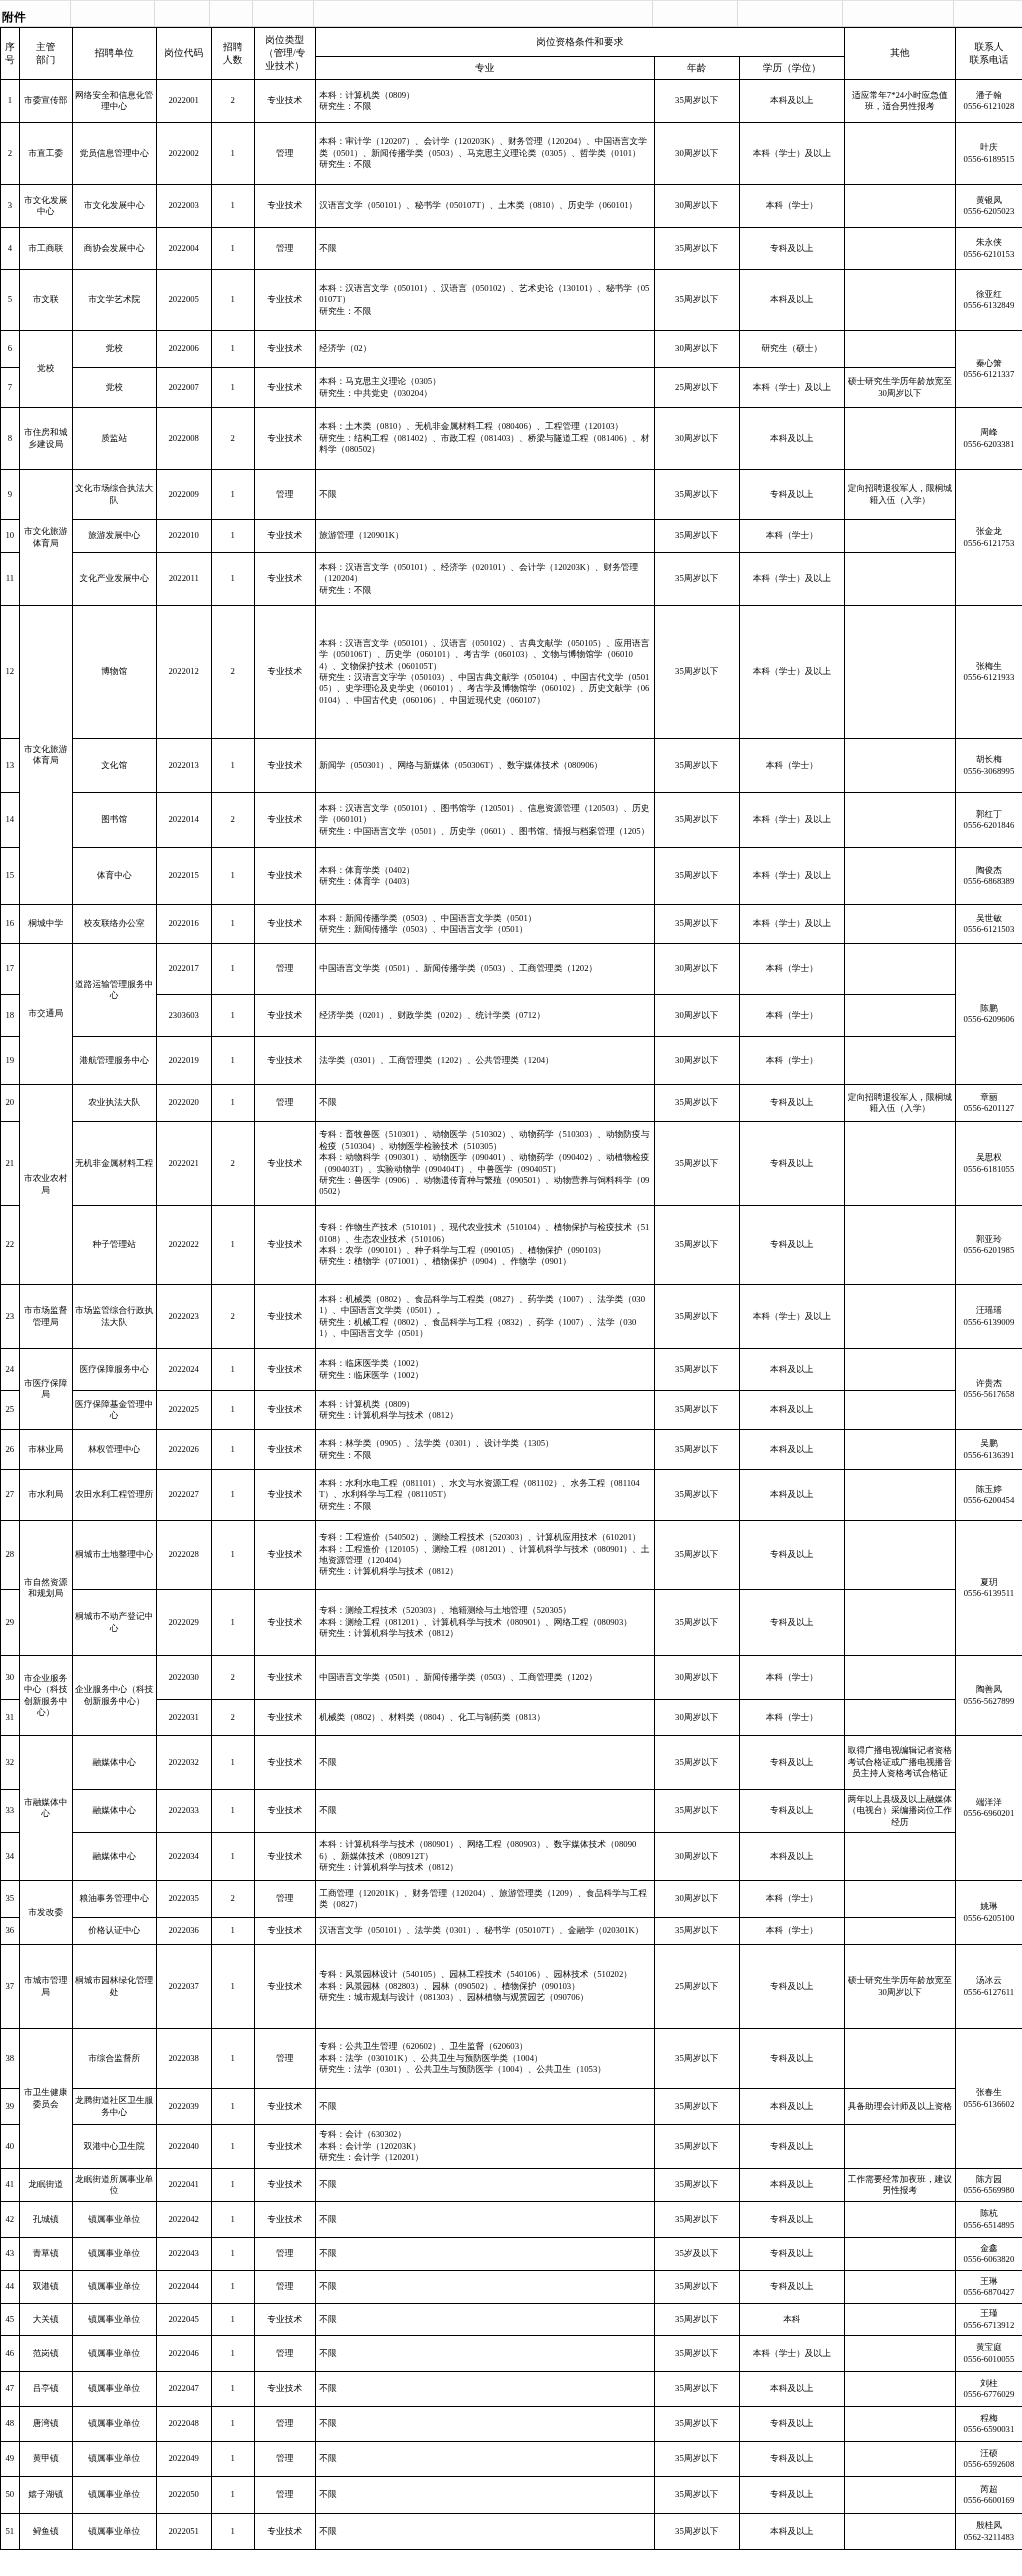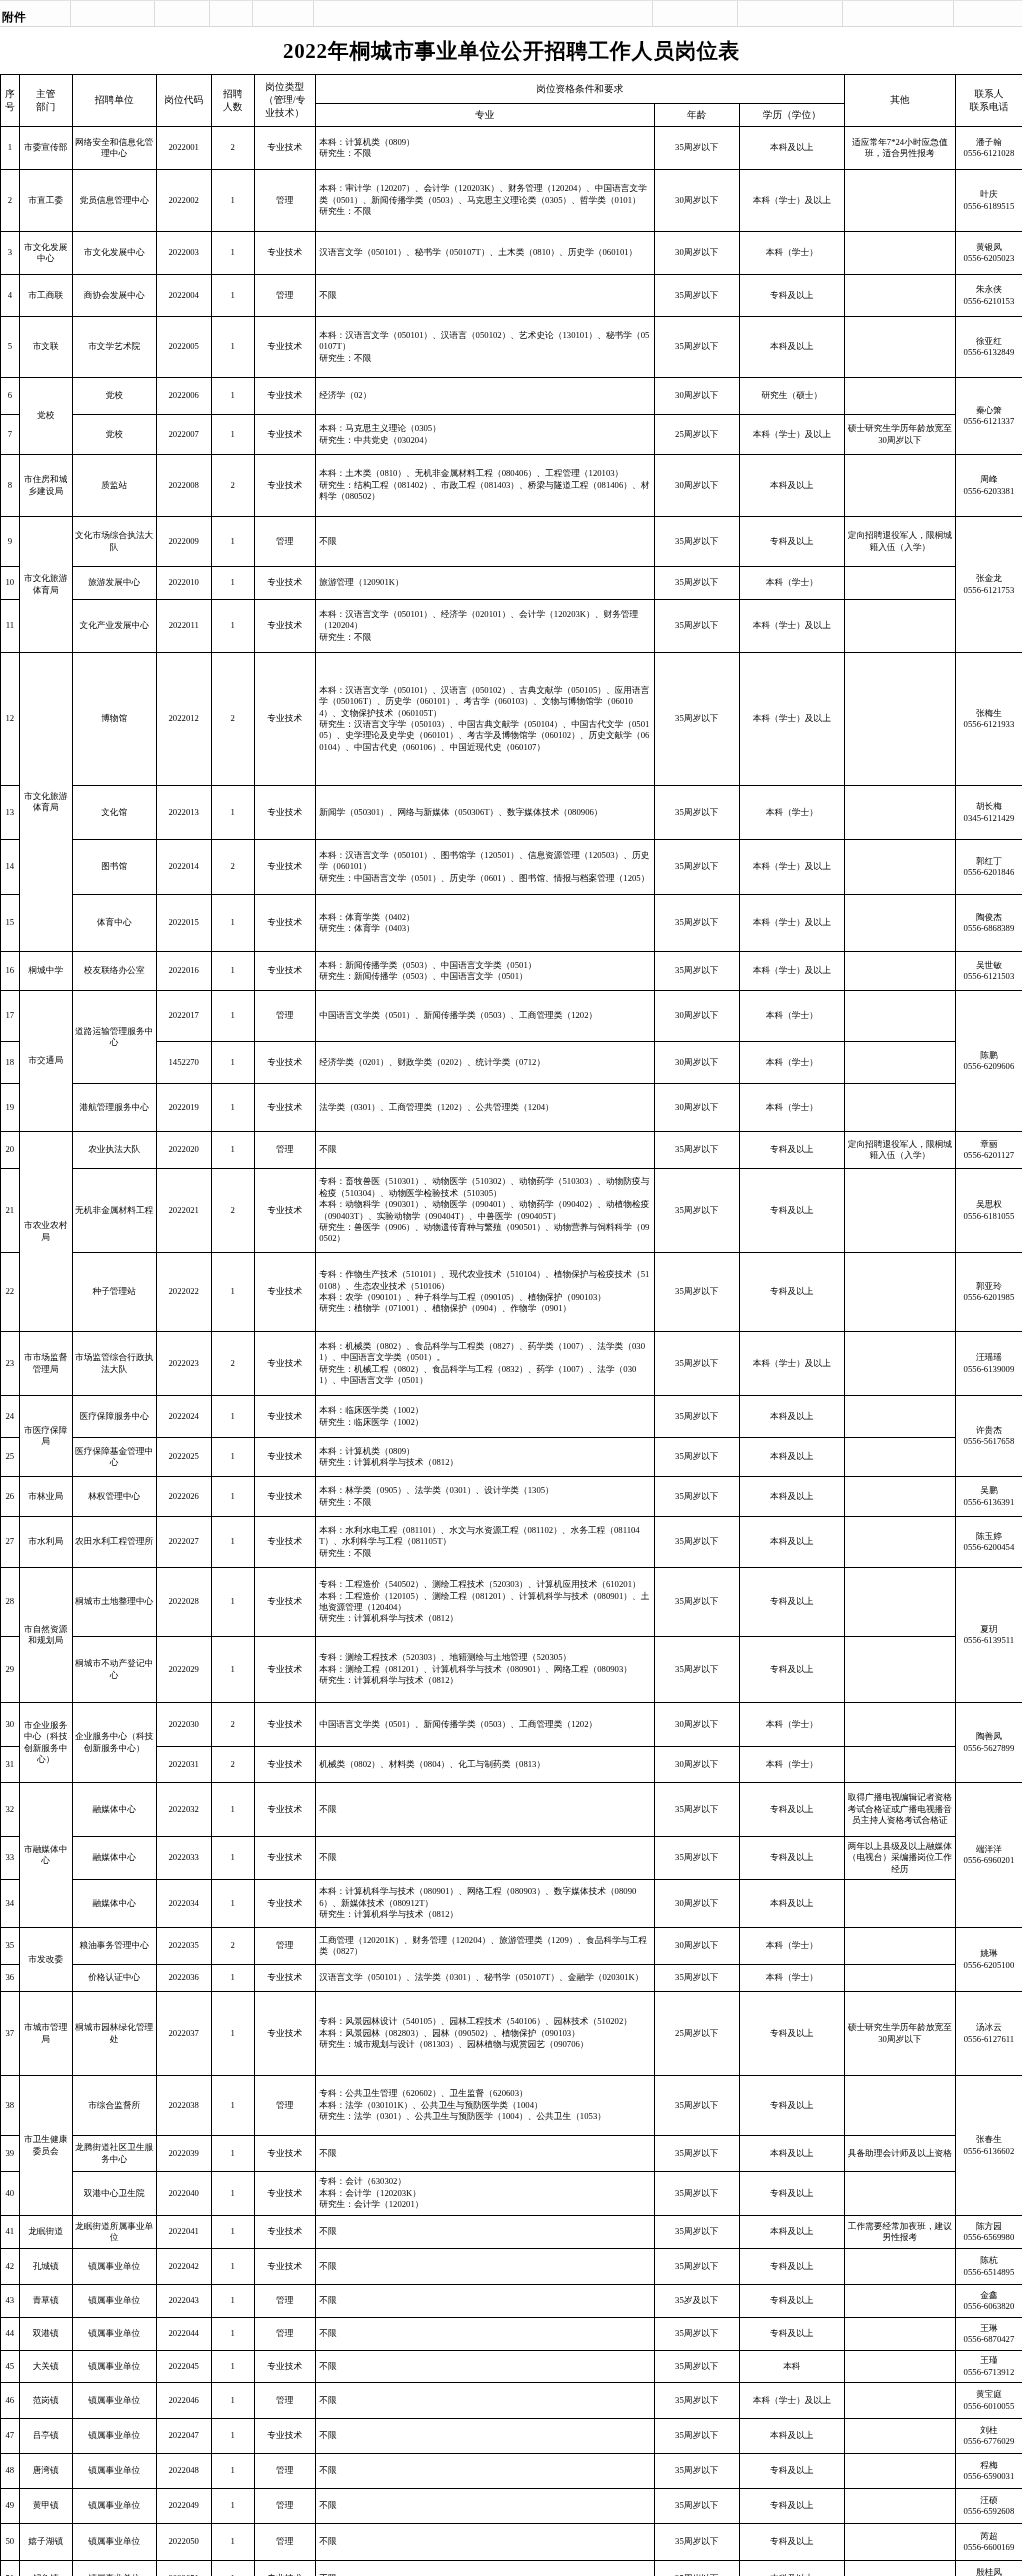--- a/index.html
+++ b/index.html
@@ -34,23 +34,20 @@
     <div class="attach-cell" style="width:55px"></div>
     <div class="attach-cell" style="width:43px"></div>
     <div class="attach-cell" style="width:61px"></div>
     <div class="attach-cell" style="width:339px"></div>
     <div class="attach-cell" style="width:85px"></div>
     <div class="attach-cell" style="width:105px"></div>
     <div class="attach-cell" style="width:111px"></div>
     <div class="attach-cell" style="width:66px;border-right:none"></div>
   </div>
 
-  <div class="title-band">
-    <span class="title">2022年桐城市事业单位公开招聘工作人员岗位表</span>
-  </div>
 
   <table>
     <colgroup>
         <col style="width: 18.7px;">
         <col style="width: 53px;">
         <col style="width: 84px;">
         <col style="width: 55px;">
         <col style="width: 43px;">
         <col style="width: 61px;">
         <col style="width: 339px;">
@@ -254,21 +251,21 @@
           <td class="c-seq">13</td>
           <td class="c-unit">文化馆</td>
           <td class="c-code">2022013</td>
           <td class="c-count">1</td>
           <td class="c-type">专业技术</td>
           <td class="c-major">新闻学（050301）、网络与新媒体（050306T）、数字媒体技术（080906）</td>
           <td class="c-age">35周岁以下</td>
           <td class="c-edu">本科（学士）</td>
           <td class="c-other"></td>
           <td class="c-contact">胡长梅
-0345-6121429</td>
+0556-3068995</td>
         </tr>
         <tr style="height: 55px;">
           <td class="c-seq">14</td>
           <td class="c-unit">图书馆</td>
           <td class="c-code">2022014</td>
           <td class="c-count">2</td>
           <td class="c-type">专业技术</td>
           <td class="c-major">本科：汉语言文学（050101）、图书馆学（120501）、信息资源管理（120503）、历史学（060101）
 研究生：中国语言文学（0501）、历史学（0601）、图书馆、情报与档案管理（1205）</td>
           <td class="c-age">35周岁以下</td>
@@ -315,21 +312,21 @@
           <td class="c-type">管理</td>
           <td class="c-major">中国语言文学类（0501）、新闻传播学类（0503）、工商管理类（1202）</td>
           <td class="c-age">30周岁以下</td>
           <td class="c-edu">本科（学士）</td>
           <td class="c-other"></td>
           <td rowspan="3" class="c-contact">陈鹏
 0556-6209606</td>
         </tr>
         <tr style="height: 42px;">
           <td class="c-seq">18</td>
-          <td class="c-code">1452270</td>
+          <td class="c-code">2303603</td>
           <td class="c-count">1</td>
           <td class="c-type">专业技术</td>
           <td class="c-major">经济学类（0201）、财政学类（0202）、统计学类（0712）</td>
           <td class="c-age">30周岁以下</td>
           <td class="c-edu">本科（学士）</td>
           <td class="c-other"></td>
         </tr>
         <tr style="height: 48px;">
           <td class="c-seq">19</td>
           <td class="c-unit">港航管理服务中心</td>

